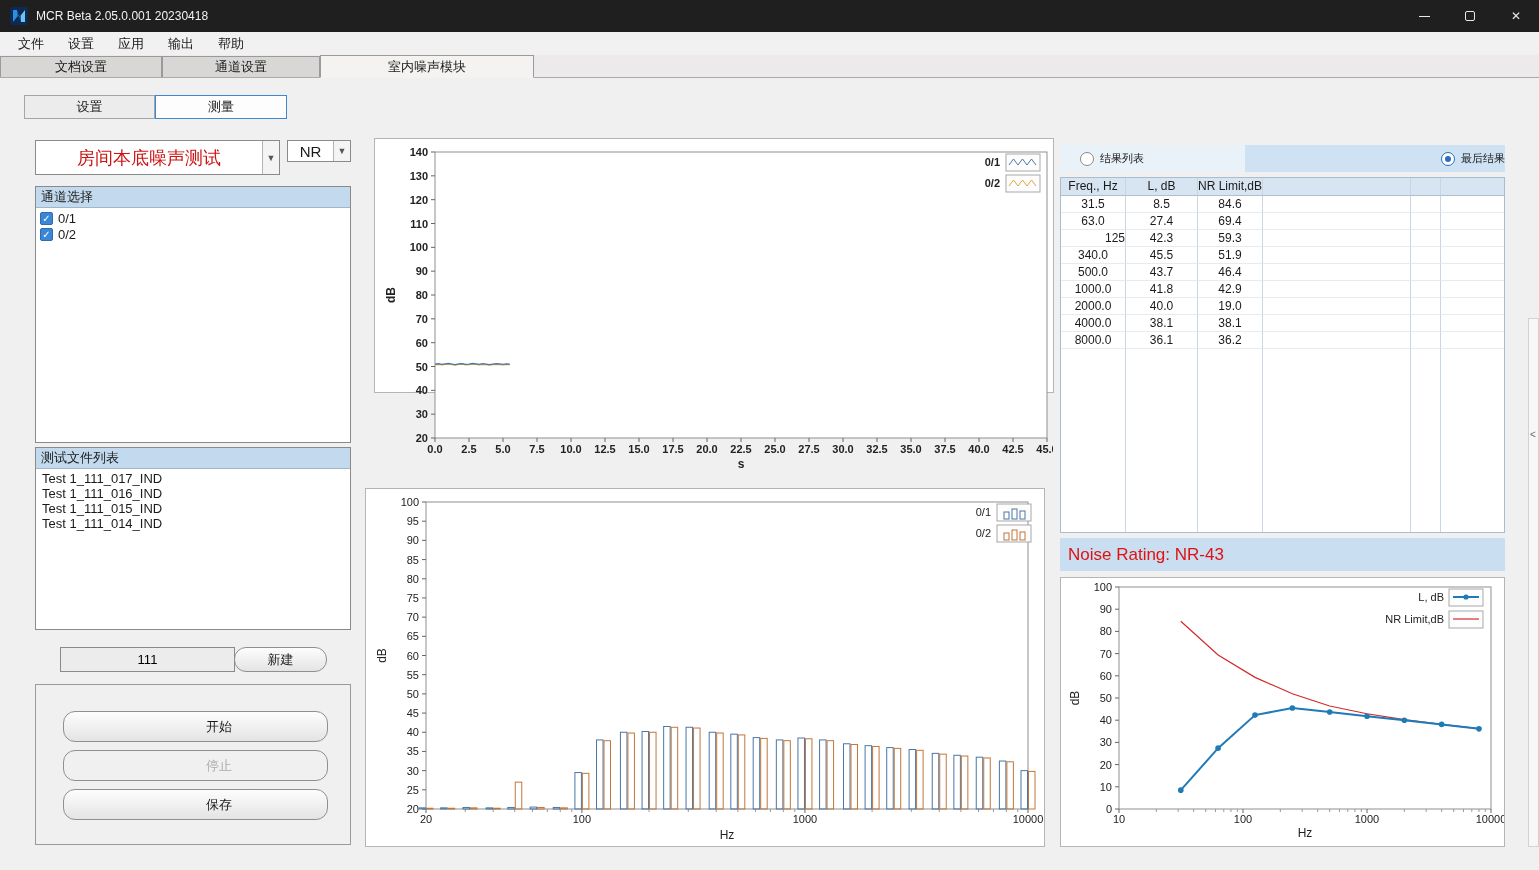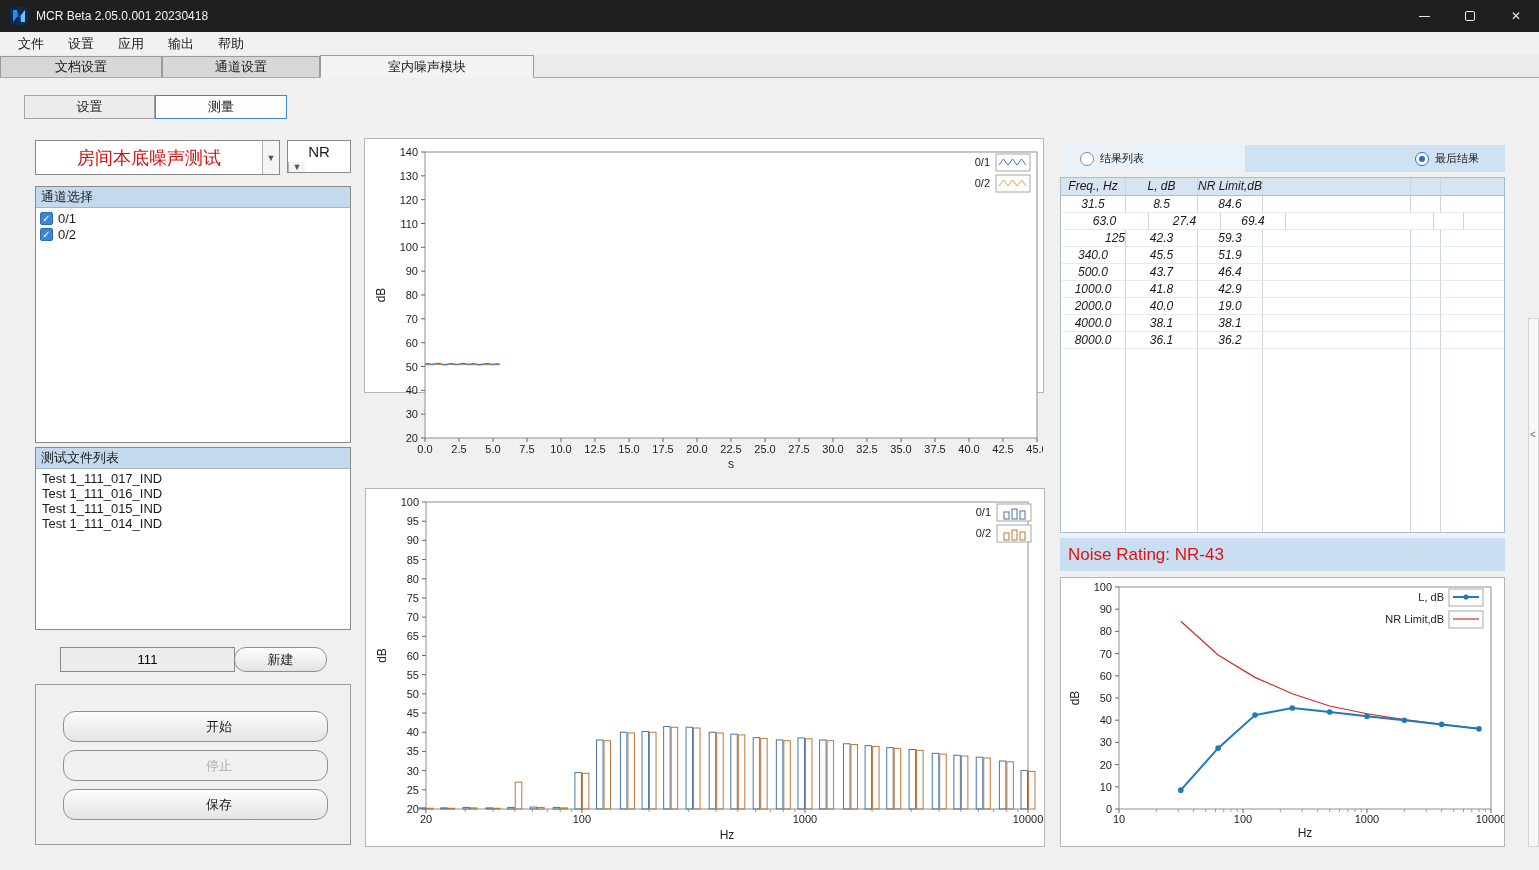--- a/index.html
+++ b/index.html
@@ -33,21 +33,21 @@
 
   
   .subtabs { position:absolute; left:24px; top:95px; display:flex; height:24px; }
   .subtab { width:131px; height:24px; line-height:22px; text-align:center; font-size:13px;
             background:#ececec; border:1px solid #a5a5a5; }
   .subtab.active { width:132px; background:#fdfdfd; border:1px solid #3f87d0; }
 
   
   .combo { position:absolute; background:#fff; border:1px solid #8a8a8a; display:flex; align-items:stretch; }
   .test-combo { left:35px; top:140px; width:245px; height:35px;text-align:center; }
-  .nr-combo   { left:287px; top:140px; width:64px; height:33px;flex-direction:column; }
+  .nr-combo   { left:287px; top:140px; width:64px; height:22px; }
   .combo-text { flex:1; display:flex; align-items:center; justify-content:center; overflow:hidden; }
   .test-combo .combo-text { color:#cc1414; font-family:"Liberation Serif", serif; font-size:18px; }
   .nr-combo .combo-text { font-size:15px; }
   .combo-arrow { width:17px; border-left:1px solid #b5b5b5; background:#f4f4f4; color:#555;
                  display:flex; align-items:center; justify-content:center; font-size:9px; }
 
   .sect { position:absolute; left:35px; width:316px; border:1px solid #8a8a8a; background:#fff; overflow:hidden; }
   .channel-sect { top:186px; height:257px; }
   .files-sect   { top:447px; height:183px; }
   .sect-header { height:21px; background:#c3daee; border-bottom:1px solid #9fb6cb;
@@ -67,39 +67,39 @@
   .btn { background:linear-gradient(#fdfdfd,#e4e4e4); border:1px solid #8f8f8f; border-radius:12px;
          font-size:13px; font-family:"Liberation Sans", sans-serif; color:#1a1a1a; }
   .control-box { position:absolute; left:35px; top:684px; width:316px; height:161px; border:1px solid #9a9a9a; }
   .ctrl-btn { position:absolute; left:27px; width:265px; height:31px;padding-left:47px; }
   .start-btn { top:26px; }
   .stop-btn  { top:65px; color:#ababab; background:#f0f0f0; }
   .save-btn  { top:104px; }
 
   
   .panel { position:absolute; background:#fff; border:1px solid #b5b5b5; }
-  .time-panel { left:364px; top:138px; width:680px; height:255px; }
+  .time-panel { left:374px; top:138px; width:680px; height:255px;font-weight:bold; }
   .spec-panel { left:365px; top:488px; width:680px; height:359px; }
   .nr-panel   { left:1060px; top:577px; width:445px; height:270px; }
 
   
   .radio-row { position:absolute; left:1060px; top:145px; width:445px; height:27px;
                display:flex; background:#e9f1f9; font-size:11px; }
   .radio-left { flex:1; display:flex; align-items:center; gap:6px; padding-left:20px; }
   .radio-right { width:260px; background:#cfe2f3; display:flex; align-items:center;
-                 justify-content:flex-end; gap:6px; padding-right:26px; }
+                 justify-content:flex-end; gap:6px; padding-right:0; }
   .radio { width:14px; height:14px; border:1px solid #8a8a8a; border-radius:50%; background:#fff;
            display:inline-block; position:relative; flex:0 0 auto; }
   .radio.selected { border-color:#2a6fc0; }
   .radio.selected::after { content:""; position:absolute; left:3px; top:3px; right:3px; bottom:3px;
                            background:#2a6fc0; border-radius:50%; }
 
   .result-table { position:absolute; left:1060px; top:177px; width:445px; height:356px;
                   background:#fff; border:1px solid #a9bdd0; overflow:hidden; font-size:12px; }
-  .trow { display:flex;font-style:italic; }
+  .trow { display:flex; }
   .trow.head { height:18px; background:#d7e4f1; }
   .trow.datarow { height:17px; }
   .trow.fillrow { height:17px; }
   .tcell { border-right:1px solid #c9d5e1; text-align:center; line-height:17px;
            overflow:hidden; white-space:nowrap; }
   .trow.head .tcell { border-bottom:1px solid #aebfd0; line-height:17px; }
   .trow.datarow .tcell { border-bottom:1px solid #e6ebf0; }
   .tcell:last-child { border-right:none; flex:1; }
 
   .noise-bar { position:absolute; left:1060px; top:538px; width:445px; height:33px;
@@ -433,21 +433,21 @@
     </div>
     <div class="trow datarow">
       <div class="tcell" style="width: 65px;">31.5</div>
       <div class="tcell" style="width: 72px;">8.5</div>
       <div class="tcell" style="width: 65px;">84.6</div>
       <div class="tcell" style="width: 148px;"></div>
       <div class="tcell" style="width: 30px;"></div>
       <div class="tcell"></div>
     </div>
     <div class="trow datarow">
-      <div class="tcell" style="width: 88px;">63.0</div>
+      <div class="tcell" style="width: 65px;">63.0</div>
       <div class="tcell" style="width: 72px;">27.4</div>
       <div class="tcell" style="width: 65px;">69.4</div>
       <div class="tcell" style="width: 148px;"></div>
       <div class="tcell" style="width: 30px;"></div>
       <div class="tcell"></div>
     </div>
     <div class="trow datarow">
       <div class="tcell" style="width: 65px; padding-left: 44px;">125.0</div>
       <div class="tcell" style="width: 72px;">42.3</div>
       <div class="tcell" style="width: 65px;">59.3</div>

